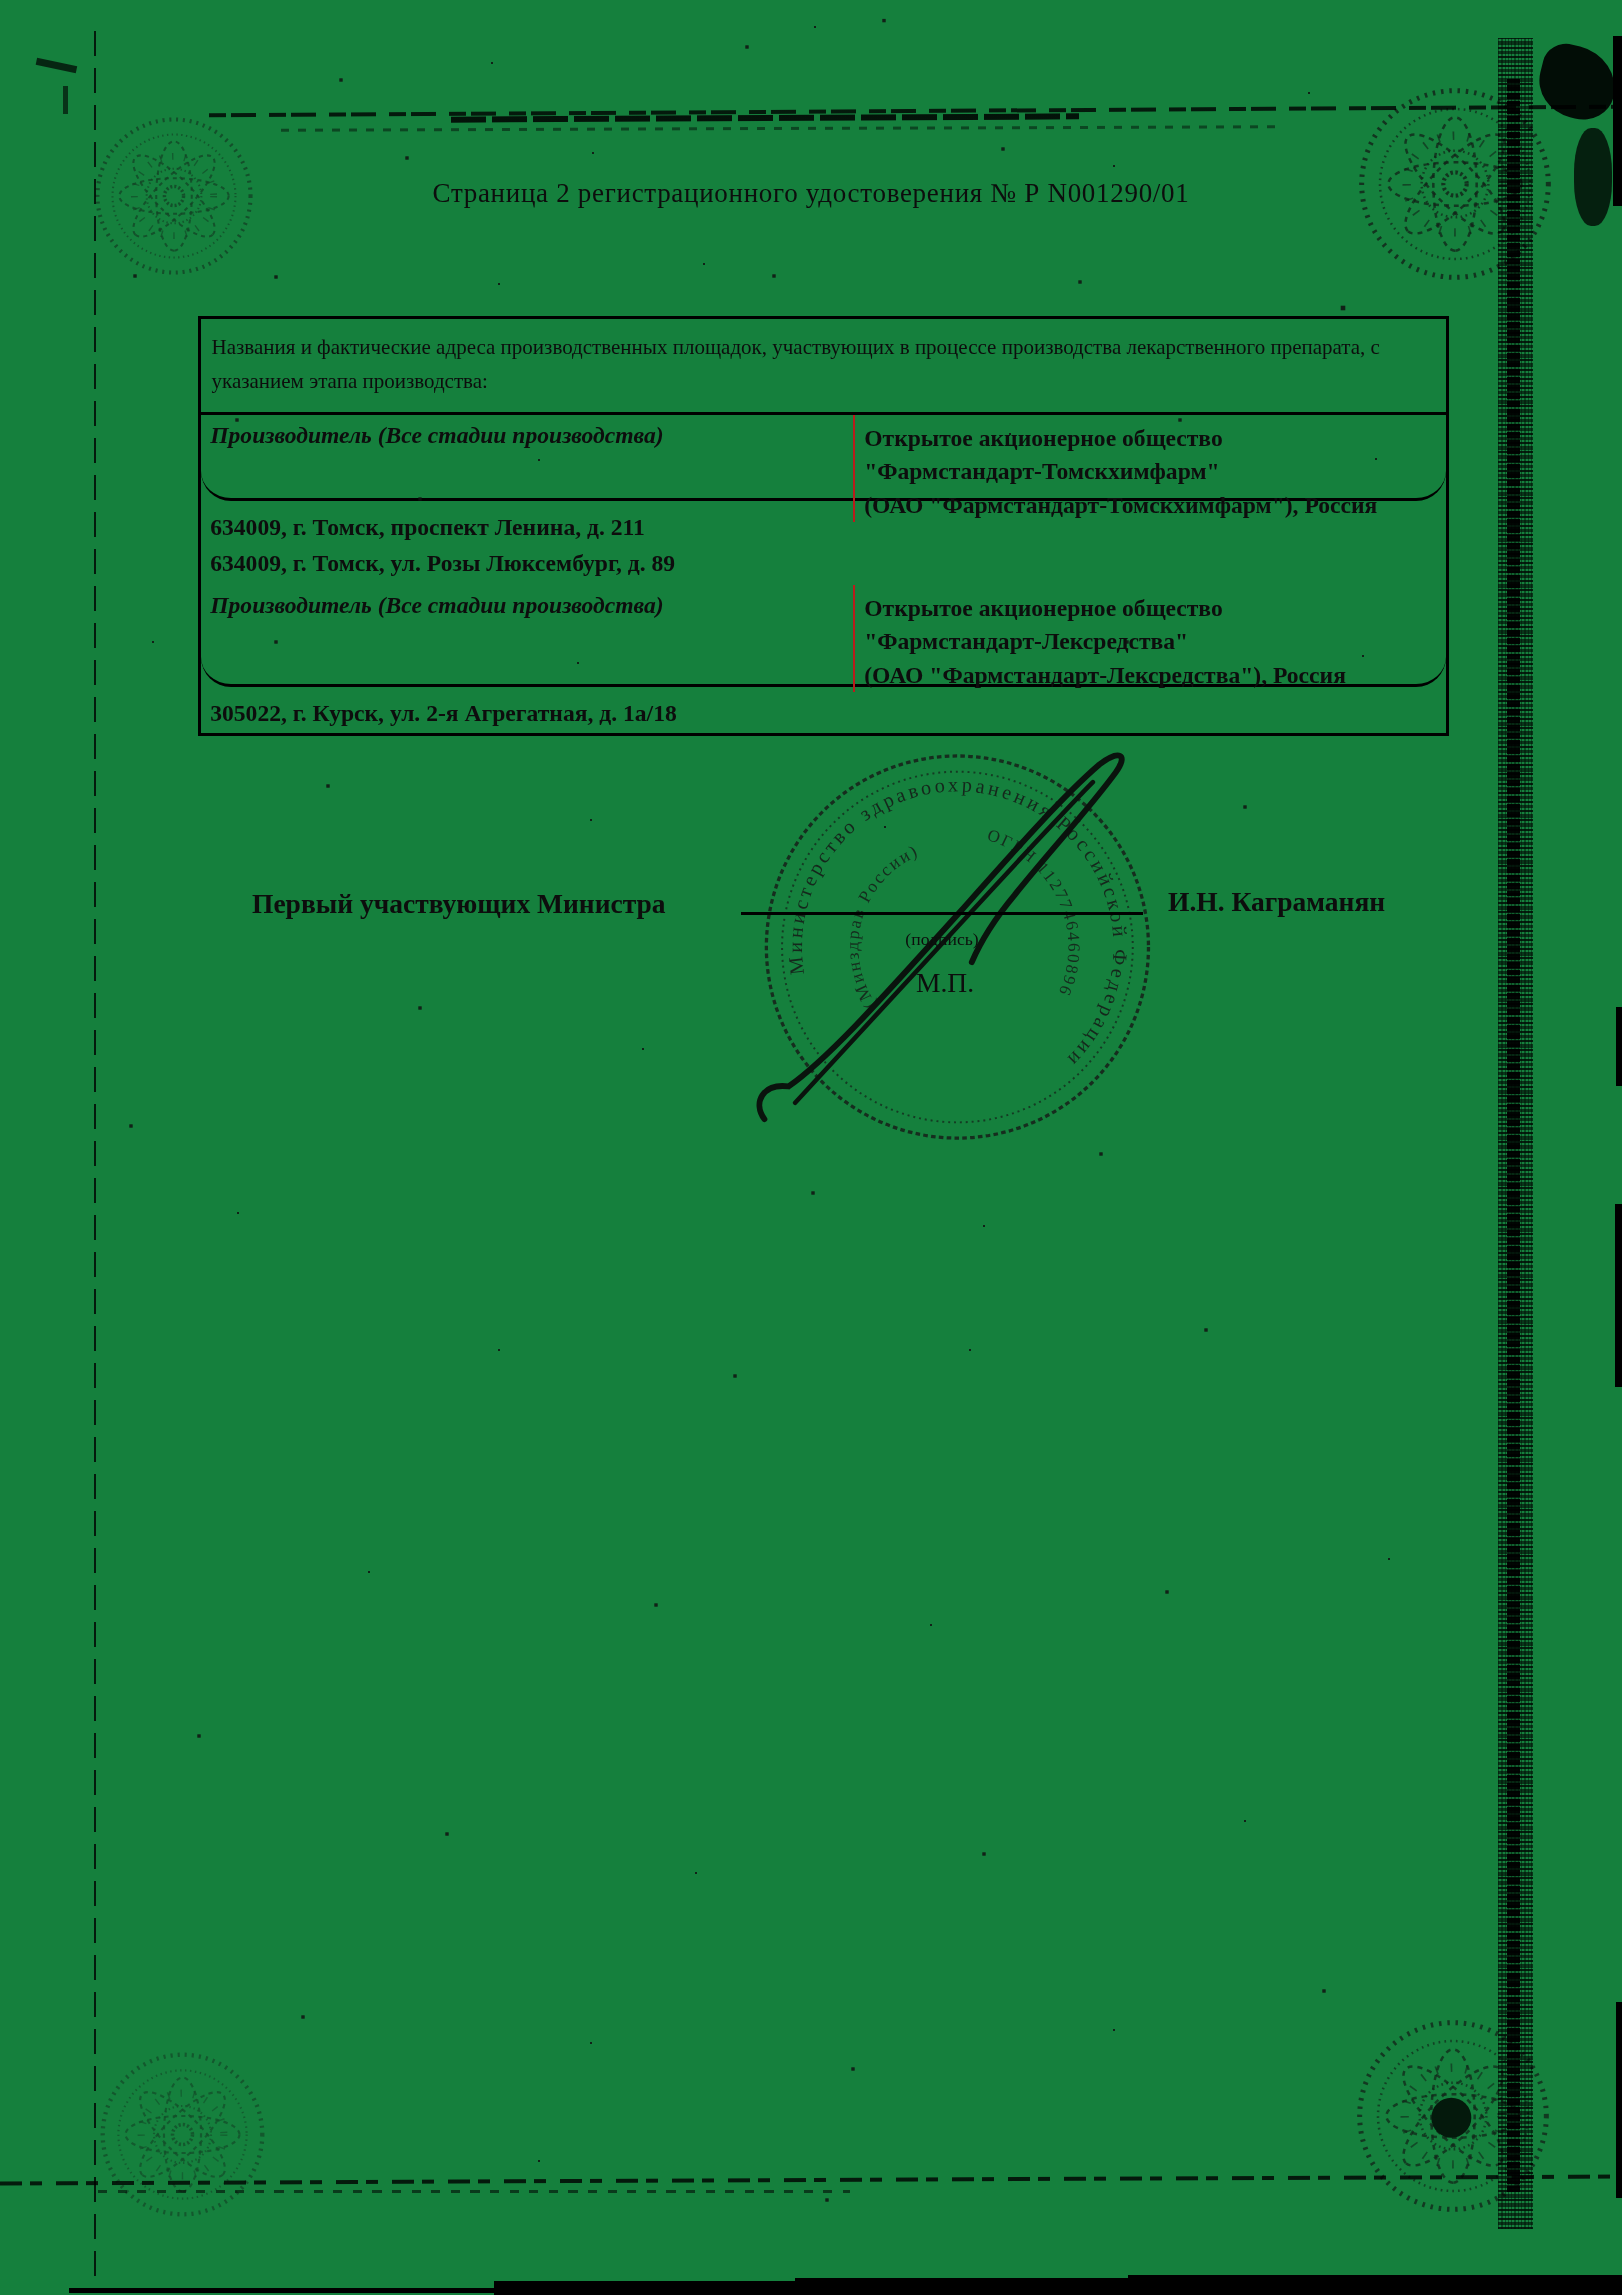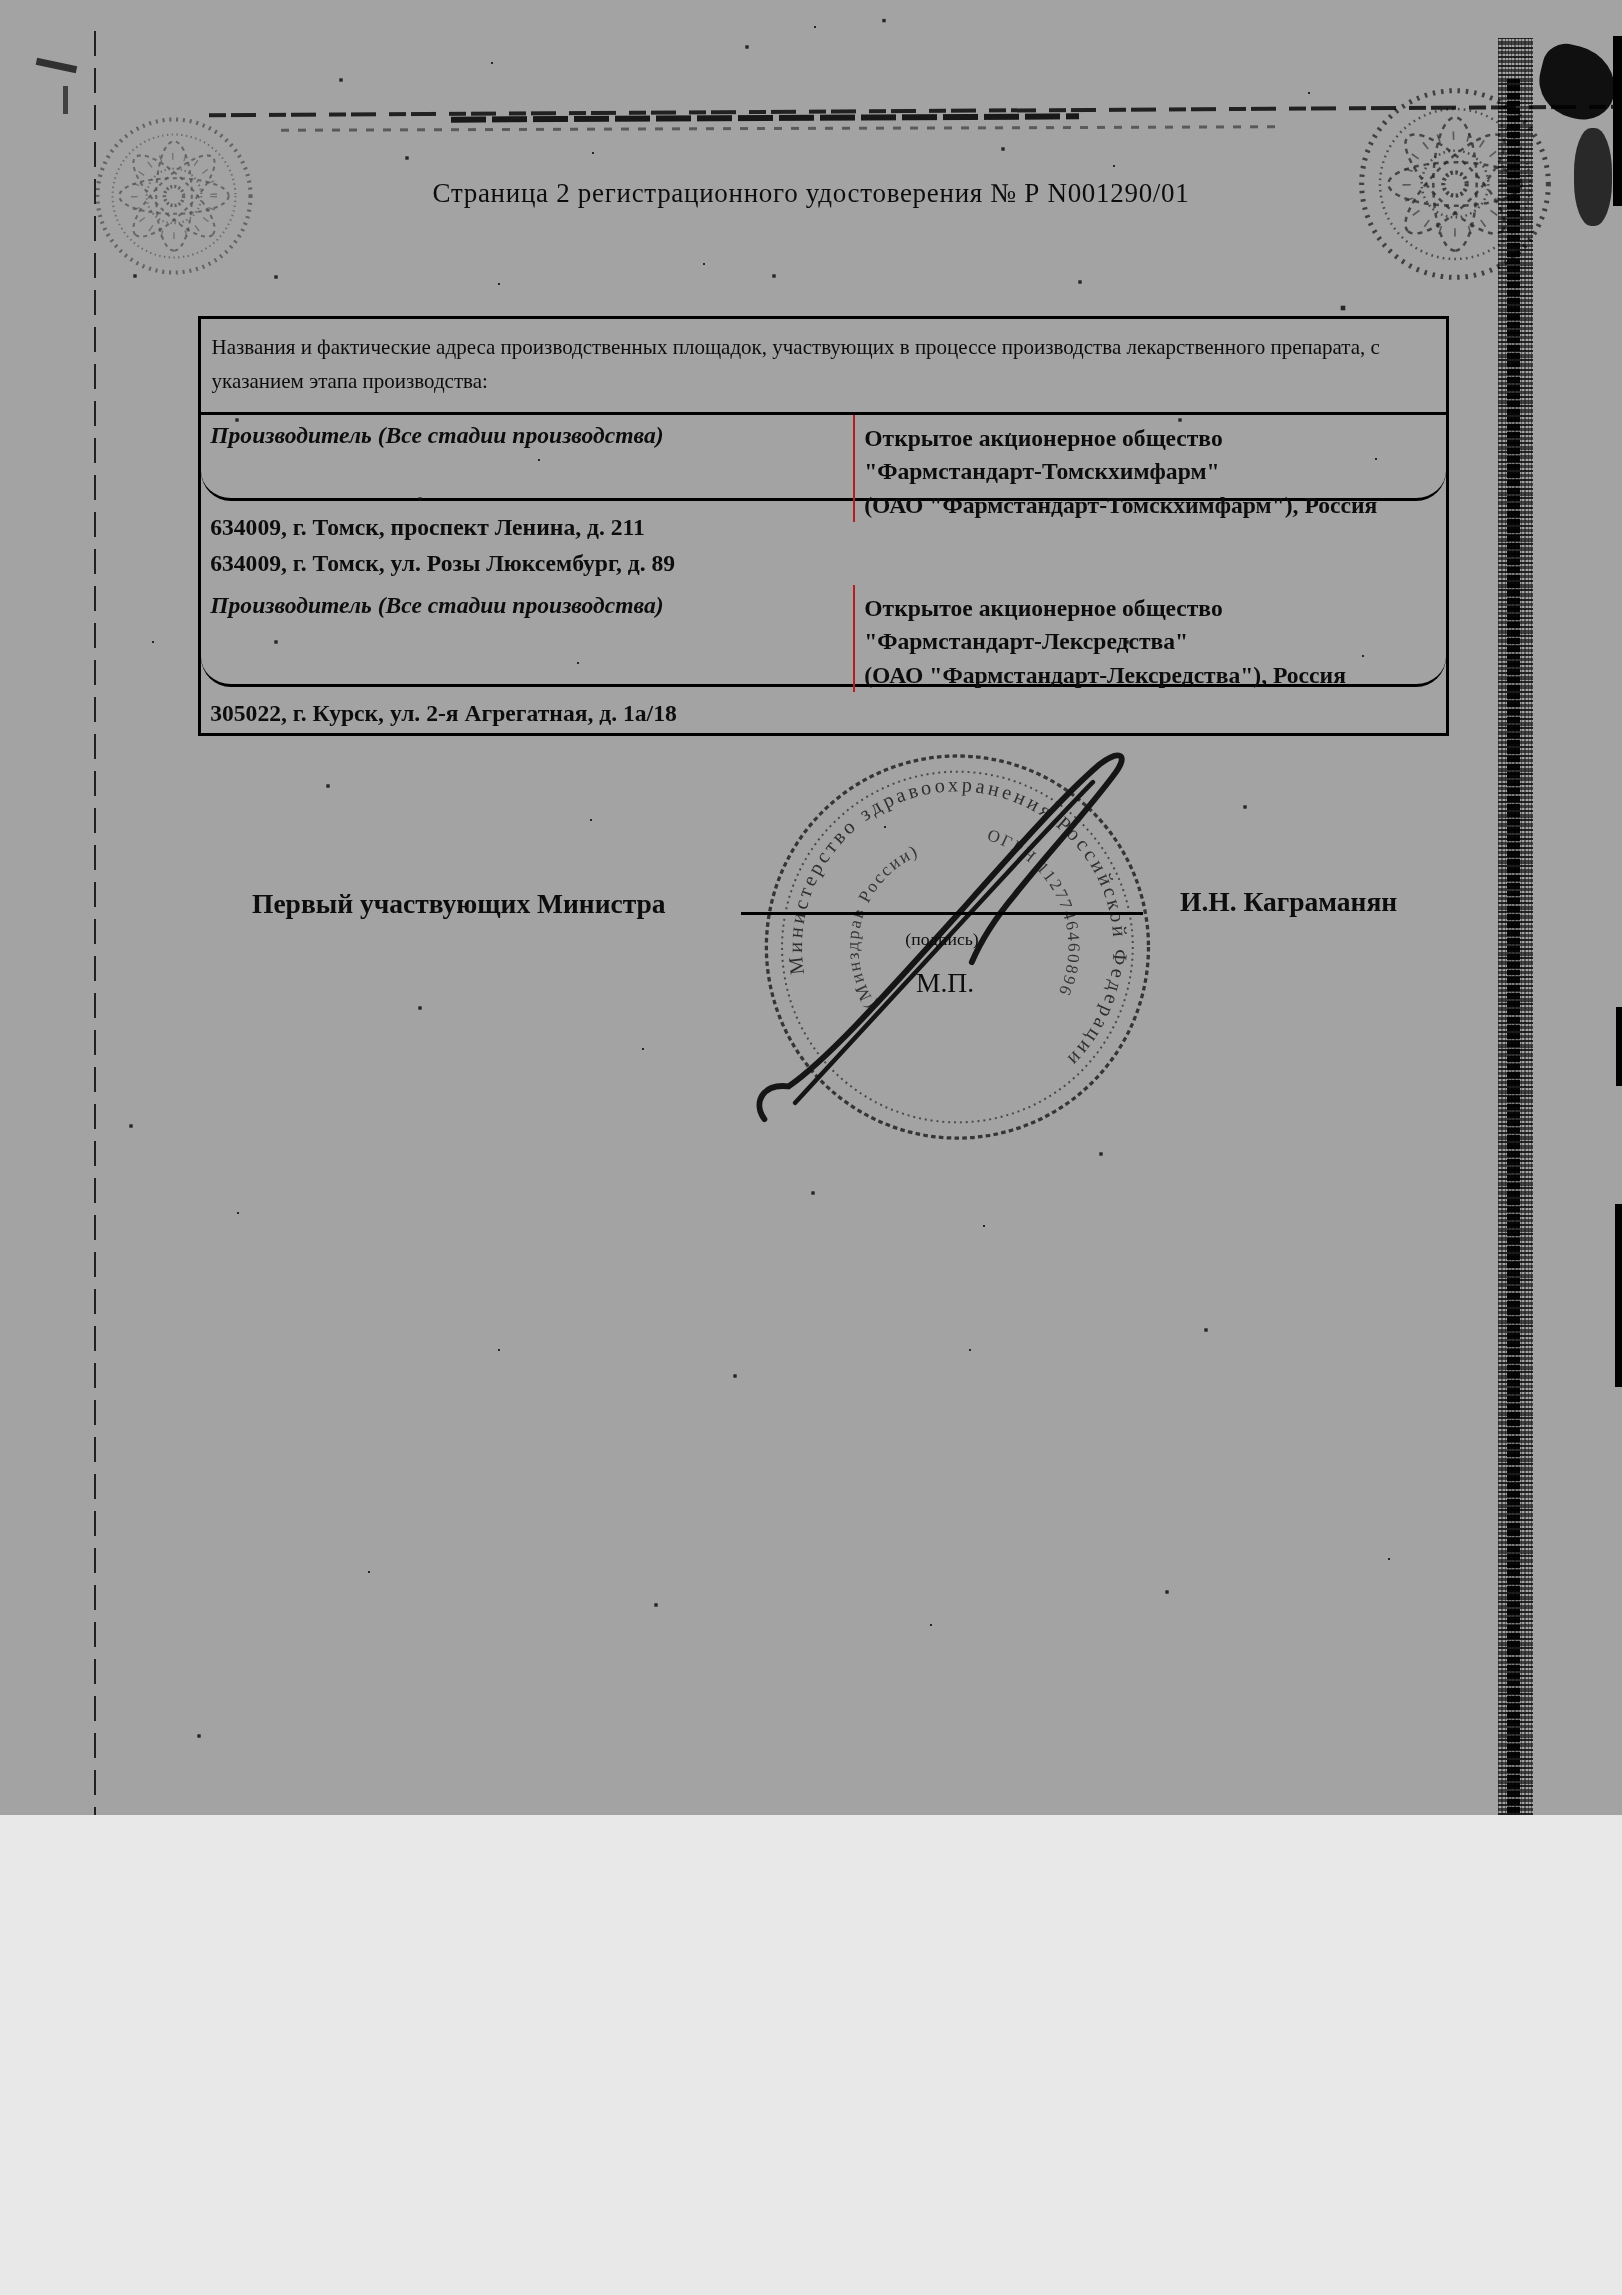--- a/index.html
+++ b/index.html
@@ -1,18 +1,18 @@
 <!DOCTYPE html>
 <html style="font-size:10.5px"><head>
 <meta charset="utf-8">
 <style>
   html,body{margin:0;padding:0;background:#e8e8e8;}
   .page{
-    position:relative; width:1622px; height:1815px;
-    background:#a3a3a3; overflow:hidden;
+    position:relative; width:1622px; height:2295px;
+    background:#15803d; overflow:hidden;
     font-family:"Liberation Serif","DejaVu Serif",serif;
     color:#0d0d0d;
   }
   
   .doc-header{
     position:absolute; left:0; top:178px; width:100%;
     text-align:center; font-size:27px; letter-spacing:0.7px; font-weight:500;
     white-space:nowrap;
   }
   
@@ -28,21 +28,21 @@
   .t-row{display:grid; grid-template-columns:652px 1fr; box-sizing:border-box;border-radius:30px;}
   .t-row.sep{border-bottom:3.9px solid #000;}
   .t-cell{padding:6.5px 9.2px 0 9.2px; box-sizing:border-box; font-size:23.6px; font-weight:600;}
   .t-cell.role{font-style:italic; font-weight:700;}
   .t-cell.org{border-left:2px solid #b91c1c; line-height:1.42;}
   .t-cell.org .ln{display:block;}
   .t-span{padding:9.2px 9.2px 0 9.2px; font-size:23.6px; font-weight:700; line-height:1.5; box-sizing:border-box;}
   .t-span .ln{display:block;}
   
   .sig-title{position:absolute; left:252px; top:888px; font-size:27.5px; font-weight:700; white-space:nowrap;}
-  .sig-name{position:absolute; left:1168px; top:886px; font-size:27.5px; font-weight:700; white-space:nowrap; z-index:6;margin-left:12px;}
+  .sig-name{position:absolute; left:1168px; top:886px; font-size:27.5px; font-weight:700; white-space:nowrap; z-index:6;}
   .sig-line{position:absolute; left:741px; top:912px; width:402px; height:3.3px; background:#000; z-index:5;}
   .sig-caption{position:absolute; left:844px; top:929px; width:196px; text-align:center; font-size:17.7px; z-index:6;}
   .sig-mp{position:absolute; left:916px; top:967px; font-size:27.5px; z-index:6;}
   
   .stamp{position:absolute; left:733px; top:720px; width:458px; height:458px; z-index:4; opacity:.92;}
   .stamp text{font-family:"Liberation Serif","DejaVu Serif",serif; fill:#161616;}
   
   .rosette{position:absolute;}
   .rosette.tl{left:92px; top:114px; width:164px; height:164px; opacity:.55;}
   .rosette.tr{left:1355px; top:84px; width:200px; height:200px; opacity:.85;}

